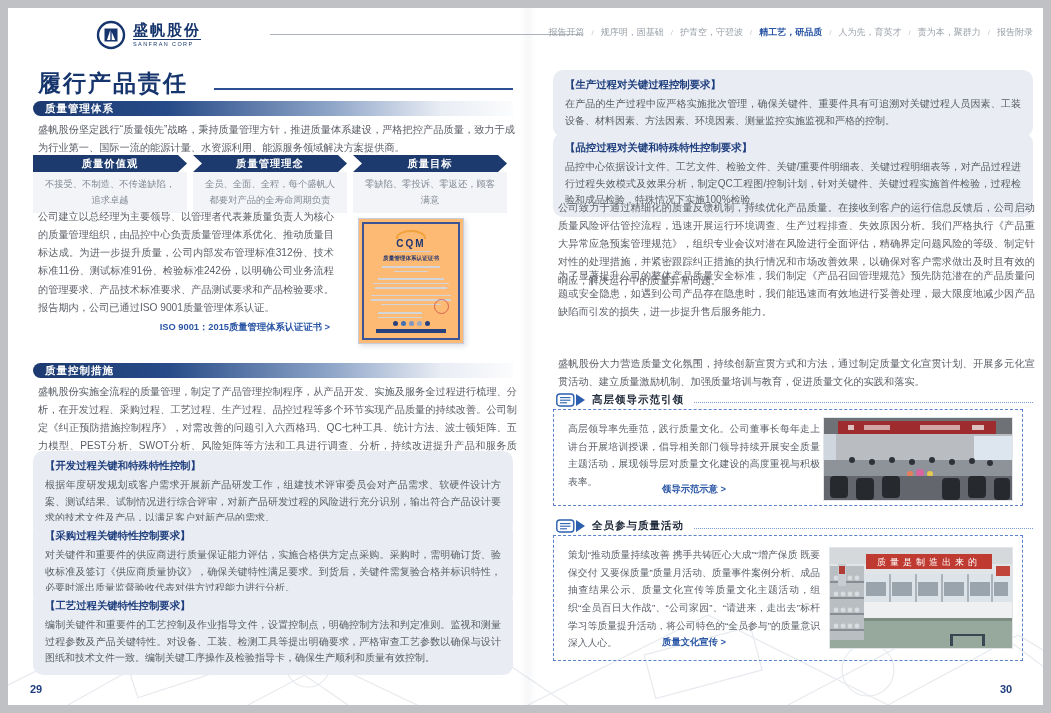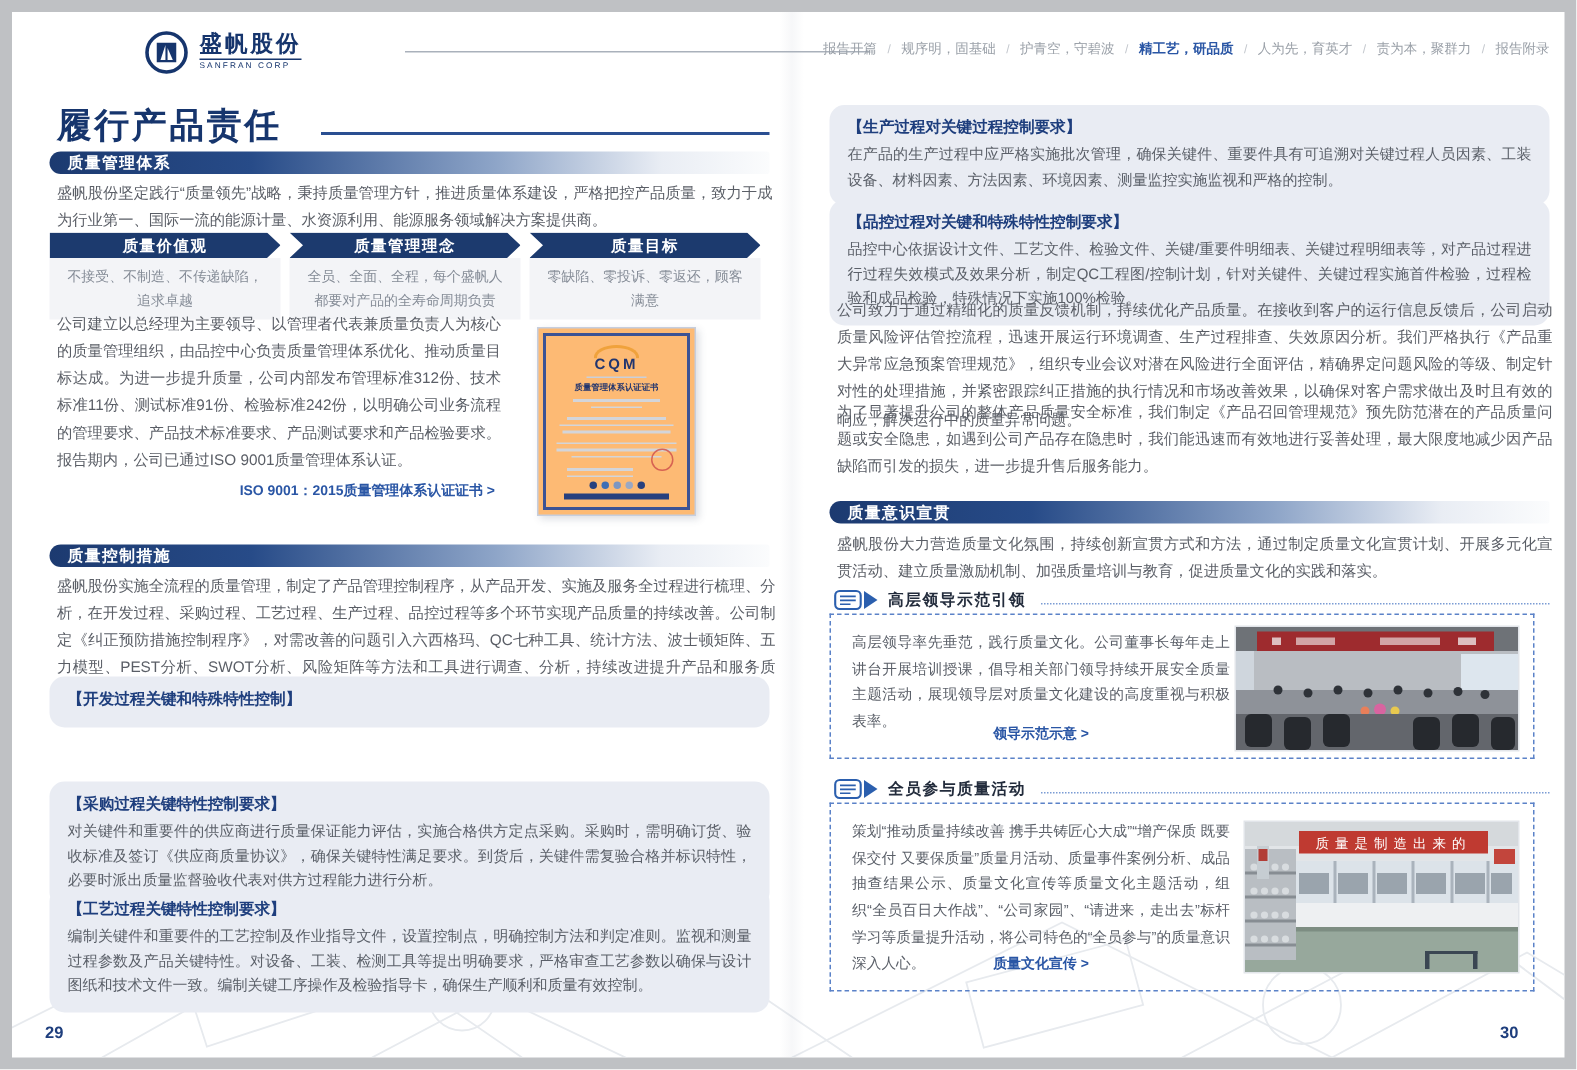--- a/index.html
+++ b/index.html
@@ -180,20 +180,21 @@
     </div>
     <div class="cert-caption">ISO 9001：2015质量管理体系认证证书 &gt;</div>
 
     <div class="sec-bar" style="left:25px;top:355px">
       <span>质量控制措施</span>
     </div>
     <div class="para" style="left:30px;top:375px;width:479px">盛帆股份实施全流程的质量管理，制定了产品管理控制程序，从产品开发、实施及服务全过程进行梳理、分析，在开发过程、采购过程、工艺过程、生产过程、品控过程等多个环节实现产品质量的持续改善。公司制定《纠正预防措施控制程序》，对需改善的问题引入六西格玛、QC七种工具、统计方法、波士顿矩阵、五力模型、PEST分析、SWOT分析、风险矩阵等方法和工具进行调查、分析，持续改进提升产品和服务质量。我们承诺，公司产品出厂合格率100%。</div>
 
     <div class="card" style="left:25px;top:443px">
       <div class="card-title">【开发过程关键和特殊特性控制】</div>
+      <div class="card-body">根据年度研发规划或客户需求开展新产品研发工作，组建技术评审委员会对产品需求、软硬件设计方案、测试结果、试制情况进行综合评审，对新产品研发过程的风险进行充分识别，输出符合产品设计要求的技术文件及产品，以满足客户对新产品的需求。</div>
     </div>
     <div class="card" style="left:25px;top:513px">
       <div class="card-title">【采购过程关键特性控制要求】</div>
       <div class="card-body">对关键件和重要件的供应商进行质量保证能力评估，实施合格供方定点采购。采购时，需明确订货、验收标准及签订《供应商质量协议》，确保关键特性满足要求。到货后，关键件需复验合格并标识特性，必要时派出质量监督验收代表对供方过程能力进行分析。</div>
     </div>
     <div class="card" style="left:25px;top:583px">
       <div class="card-title">【工艺过程关键特性控制要求】</div>
       <div class="card-body">编制关键件和重要件的工艺控制及作业指导文件，设置控制点，明确控制方法和判定准则。监视和测量过程参数及产品关键特性。对设备、工装、检测工具等提出明确要求，严格审查工艺参数以确保与设计图纸和技术文件一致。编制关键工序操作及检验指导卡，确保生产顺利和质量有效控制。</div>
     </div>
 
@@ -204,23 +205,20 @@
       <div class="card-body">在产品的生产过程中应严格实施批次管理，确保关键件、重要件具有可追溯对关键过程人员因素、工装设备、材料因素、方法因素、环境因素、测量监控实施监视和严格的控制。</div>
     </div>
     <div class="card" style="left:545px;top:125px">
       <div class="card-title">【品控过程对关键和特殊特性控制要求】</div>
       <div class="card-body">品控中心依据设计文件、工艺文件、检验文件、关键/重要件明细表、关键过程明细表等，对产品过程进行过程失效模式及效果分析，制定QC工程图/控制计划，针对关键件、关键过程实施首件检验，过程检验和成品检验，特殊情况下实施100%检验。</div>
     </div>
 
     <div class="para" style="left:550px;top:191px;width:477px">公司致力于通过精细化的质量反馈机制，持续优化产品质量。在接收到客户的运行信息反馈后，公司启动质量风险评估管控流程，迅速开展运行环境调查、生产过程排查、失效原因分析。我们严格执行《产品重大异常应急预案管理规范》，组织专业会议对潜在风险进行全面评估，精确界定问题风险的等级、制定针对性的处理措施，并紧密跟踪纠正措施的执行情况和市场改善效果，以确保对客户需求做出及时且有效的响应，解决运行中的质量异常问题。</div>
     <div class="para" style="left:550px;top:259px;width:477px">为了显著提升公司的整体产品质量安全标准，我们制定《产品召回管理规范》预先防范潜在的产品质量问题或安全隐患，如遇到公司产品存在隐患时，我们能迅速而有效地进行妥善处理，最大限度地减少因产品缺陷而引发的损失，进一步提升售后服务能力。</div>
 
-    <div class="sec-bar" style="left:545px;top:326px">
-      <span>质量意识宣贯</span>
-    </div>
     <div class="para" style="left:550px;top:347px;width:477px">盛帆股份大力营造质量文化氛围，持续创新宣贯方式和方法，通过制定质量文化宣贯计划、开展多元化宣贯活动、建立质量激励机制、加强质量培训与教育，促进质量文化的实践和落实。</div>
 
     <div class="block-head" style="top:385px">
       <svg width="30" height="14" viewBox="0 0 30 14">
         <rect x="0.8" y="1" width="17" height="12" rx="3" fill="none" stroke="#2b5fae" stroke-width="1.4"></rect>
         <line x1="4" y1="4.6" x2="14.5" y2="4.6" stroke="#2b5fae" stroke-width="1.1"></line>
         <line x1="4" y1="7.2" x2="14.5" y2="7.2" stroke="#2b5fae" stroke-width="1.1"></line>
         <line x1="4" y1="9.8" x2="11" y2="9.8" stroke="#2b5fae" stroke-width="1.1"></line>
         <path d="M20 1 L29 7 L20 13 Z" fill="#2b5fae"></path>
       </svg>

